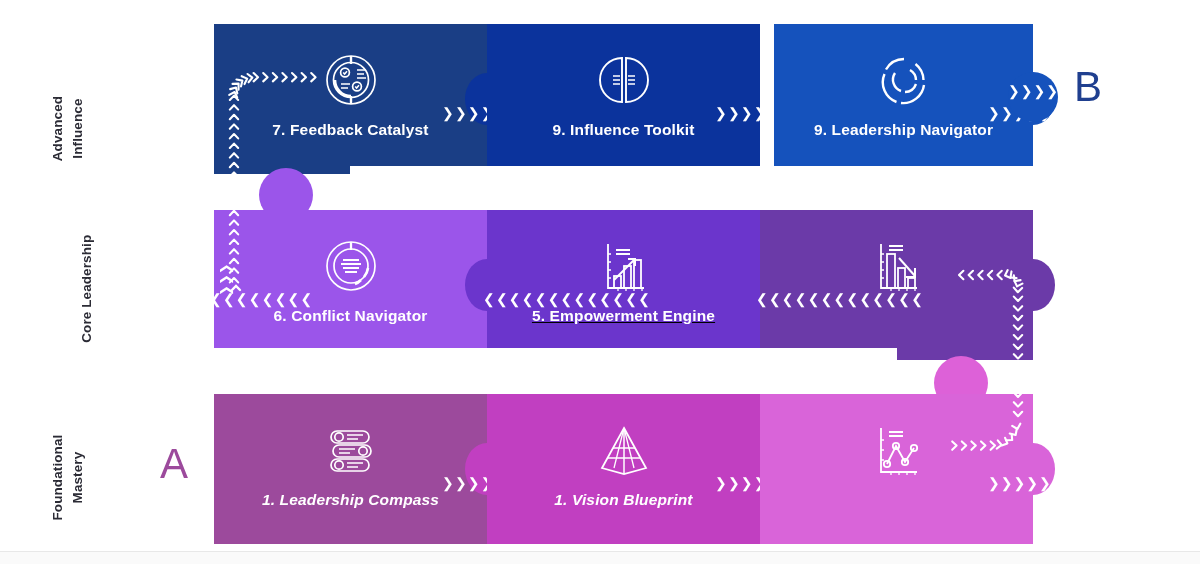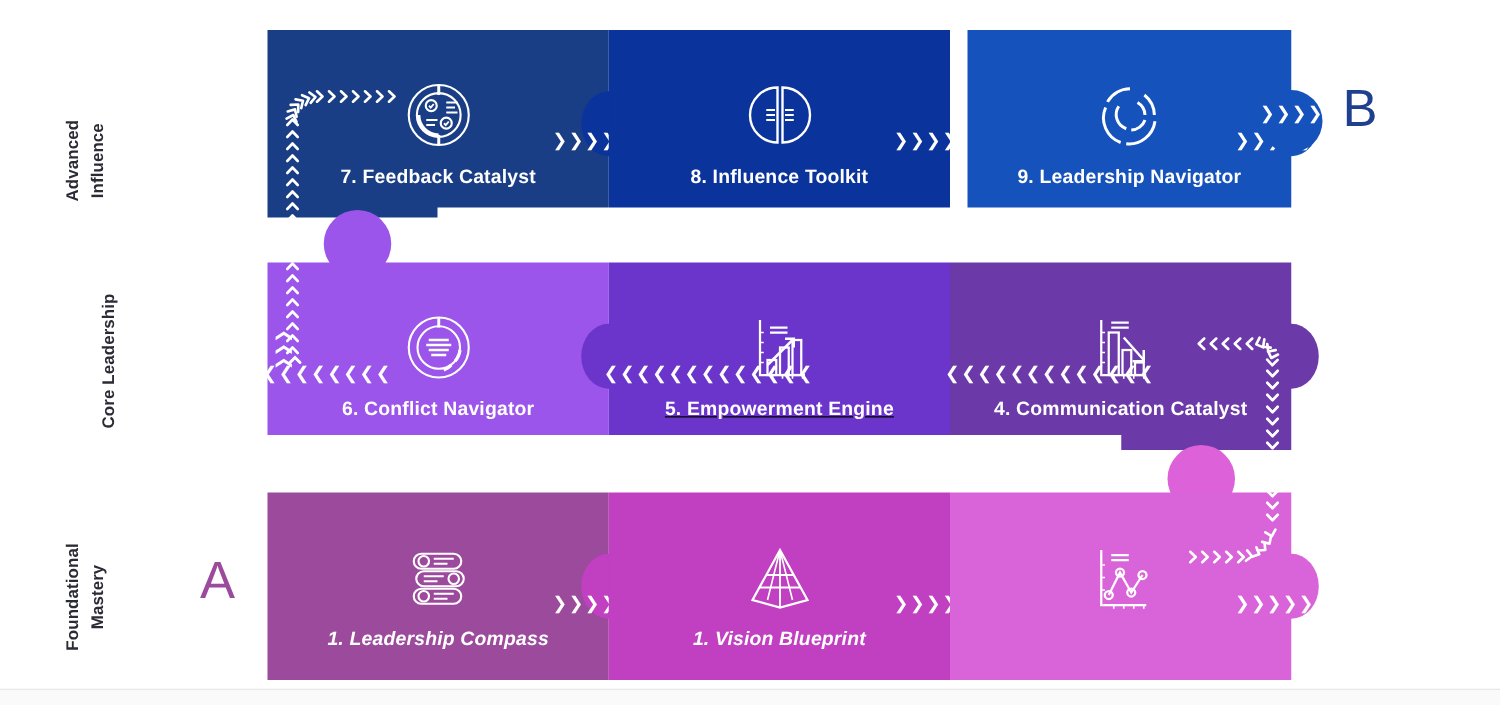--- a/index.html
+++ b/index.html
@@ -65,21 +65,21 @@
   .p2 { left: 273px; width: 273px; }
   .p3 { left: 546px; width: 273px; }
 
   .panel-inner {
     position: absolute;
     inset: 0;
     display: flex;
     flex-direction: column;
     align-items: center;
     justify-content: flex-start;
-    padding-top: 36px;
+    padding-top: 24px;
     box-sizing: border-box;
   }
   .icon-wrap {
     width: 64px;
     height: 64px;
     display: block;
   }
   .icon-wrap svg { display: block; width: 64px; height: 64px; }
 
   .panel-title {
@@ -206,21 +206,21 @@
     <div class="panel p2">
       <div class="panel-inner" style="background:#0b339c;">
         <span class="icon-wrap">
           <svg viewBox="0 0 64 64" fill="none" stroke="#ffffff" stroke-width="1.9">
             <path d="M30 10 a22 22 0 0 0 0 44 z"></path>
             <path d="M34 10 a22 22 0 0 1 0 44 z"></path>
             <path d="M21 28 h7 M21 32 h7 M21 36 h7" stroke-width="1.6"></path>
             <path d="M36 28 h7 M36 32 h7 M36 36 h7" stroke-width="1.6"></path>
           </svg>
         </span>
-        <div class="panel-title">8. Influence Toolkit</div>
+        <div class="panel-title">9. Influence Toolkit</div>
       </div>
       <div class="inter-notch in-top-2"></div>
       <div class="chev" style="left:228px; top:82px;">❯❯❯❯❯❯❯❯❯❯❯❯❯</div>
     </div>
 
     <div class="panel p3">
       <div class="panel-inner" style="background:#1552bc;margin-left:14px;">
         <span class="icon-wrap">
           <svg viewBox="0 0 64 64" fill="none" stroke="#ffffff" stroke-width="2.4">
             <path d="M32 11 a21 21 0 0 0 -18 10.5"></path>
@@ -293,21 +293,20 @@
             <path d="M16 20 h3 M16 28 h3 M16 36 h3 M16 44 h3" stroke-width="1.3"></path>
             <path d="M26 54 v3 M34 54 v3 M42 54 v3 M50 54 v3" stroke-width="1.3"></path>
             <path d="M24 12 h14 M24 16 h14" stroke-width="1.8"></path>
             <rect x="22" y="20" width="8" height="34"></rect>
             <rect x="33" y="34" width="7" height="20"></rect>
             <rect x="43" y="44" width="7" height="10"></rect>
             <path d="M34 24 L50 42" stroke-width="2"></path>
             <path d="M50 34 v9 h-9" stroke-width="2"></path>
           </svg>
         </span>
-        <div class="panel-title">4. Communication Catalyst</div>
       </div>
       <div class="chev" style="left:-4px; top:82px;">❮❮❮❮❮❮❮❮❮❮❮❮❮</div>
     </div>
   </div>
 
   <div class="gap" id="gap-lower"></div>
   <div class="tab" id="tab-up-found"></div>
 
   <div class="band" id="band-bottom">
 

